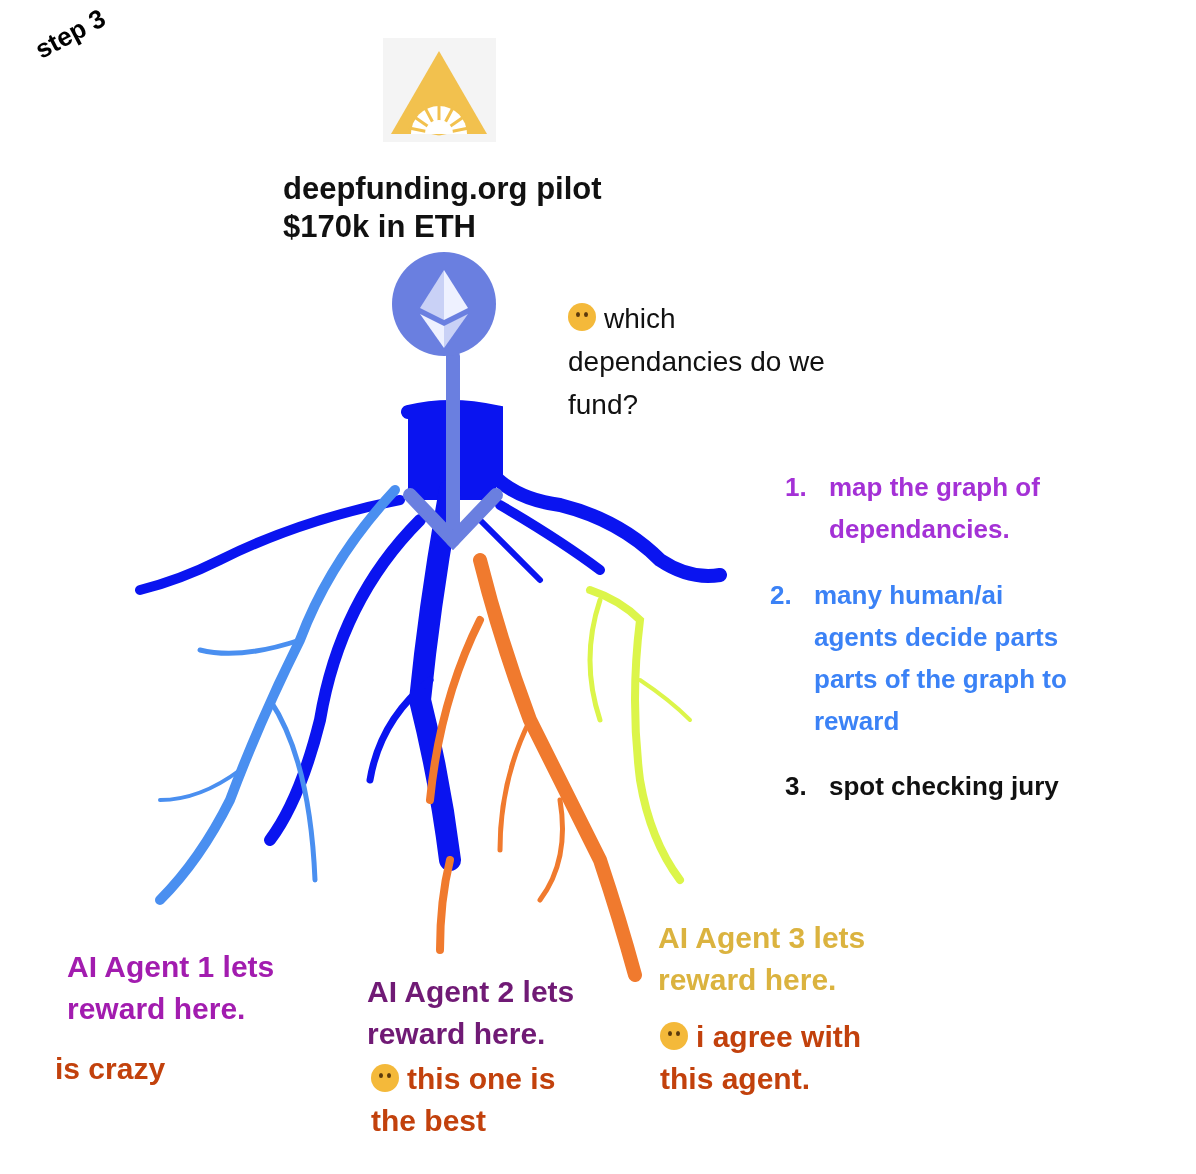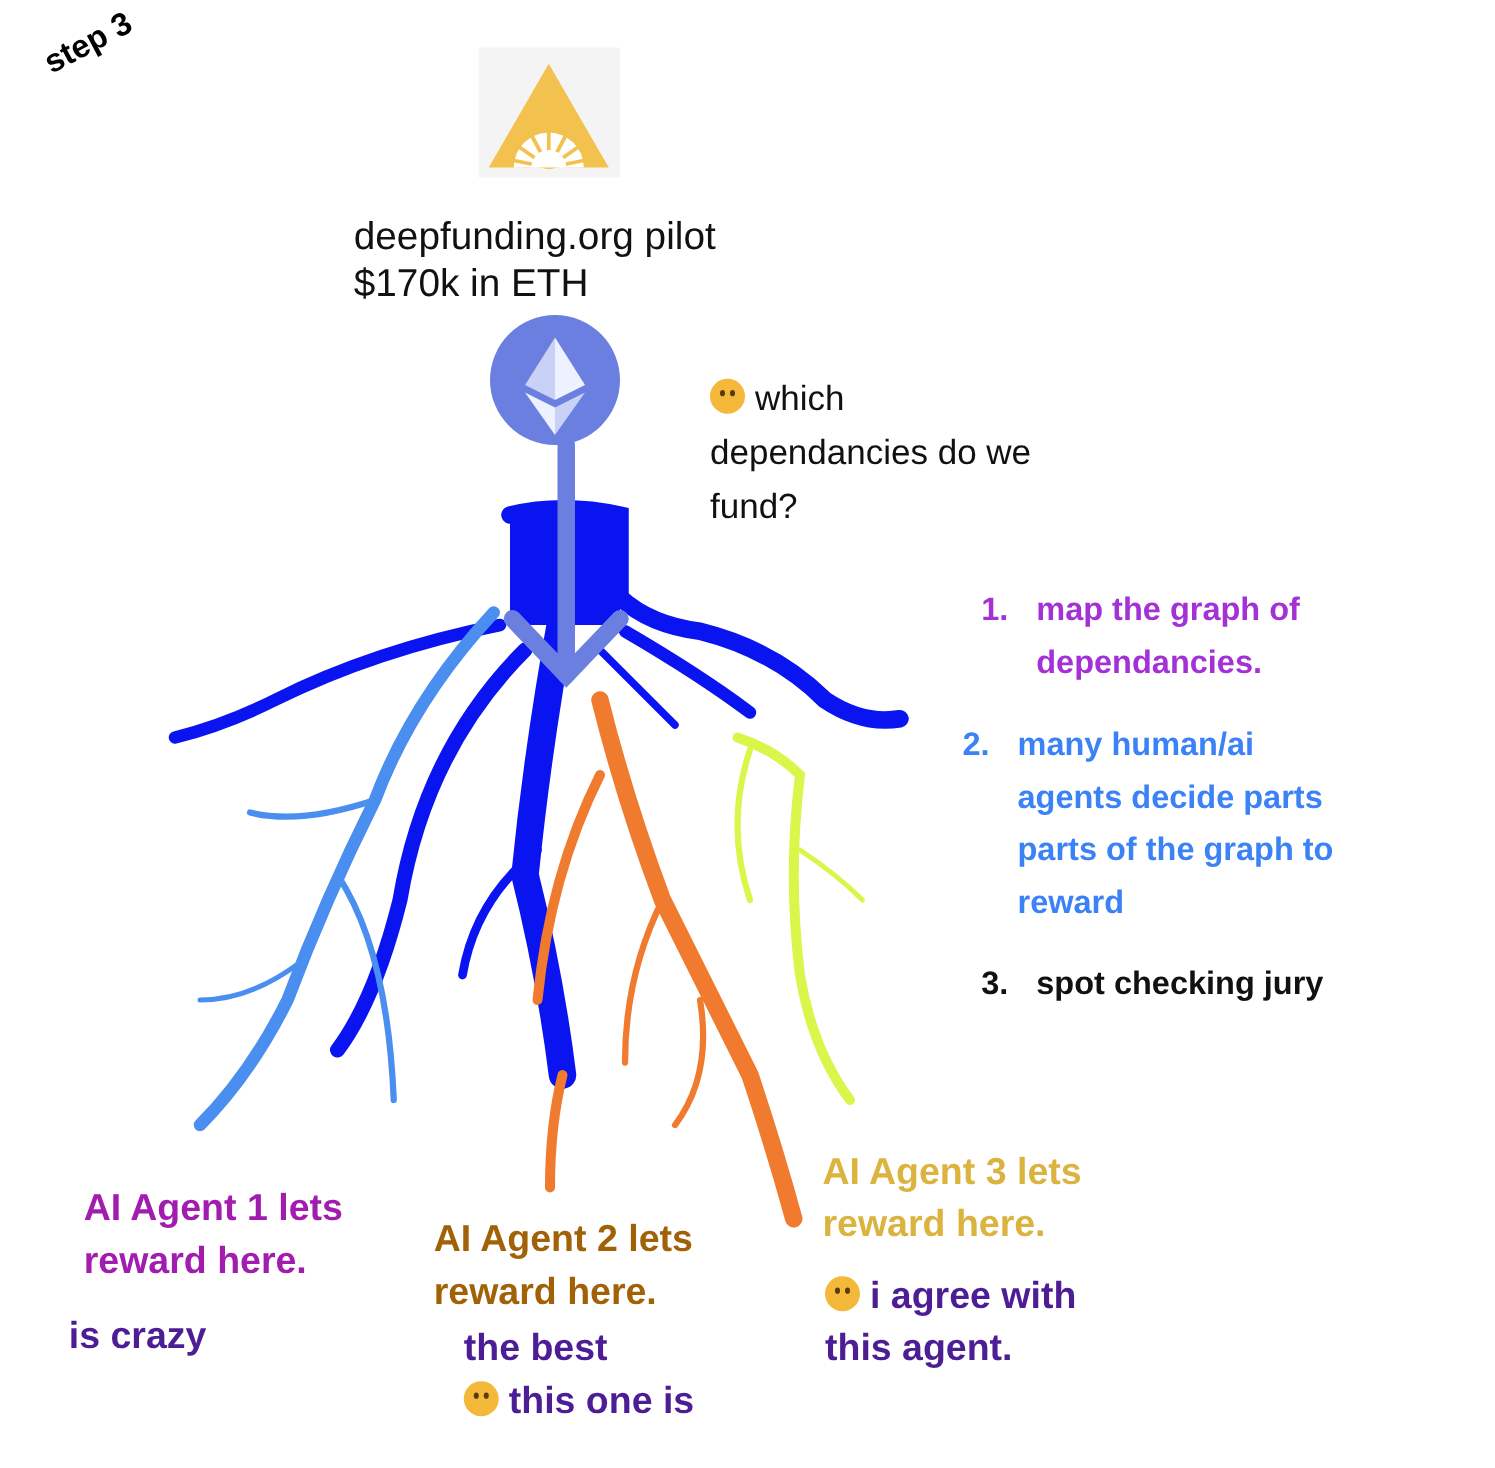--- a/index.html
+++ b/index.html
@@ -1,36 +1,36 @@
 <!DOCTYPE html>
 <html><head>
 <meta charset="utf-8">
 <style>
   html,body{margin:0;padding:0;background:#fff;}
   body{width:1196px;height:1174px;position:relative;overflow:hidden;font-family:"Liberation Sans",sans-serif;color:#000;}
   .abs{position:absolute;}
   .step{left:30px;top:38px;font-size:26px;font-weight:bold;transform:rotate(-28deg);transform-origin:left top;}
   .logo{left:383px;top:38px;width:113px;height:104px;background:#f4f4f4;}
-  .title{left:283px;top:170px;font-size:31px;line-height:38px;color:#111;}
+  .title{left:283px;top:170px;font-size:31px;line-height:38px;color:#111;font-weight:bold;}
   .eth{left:392px;top:252px;width:104px;height:104px;border-radius:50%;background:#6a7fe0;}
   .question{left:568px;top:297px;font-size:28px;line-height:43px;color:#111;width:360px;}
   .emoji{display:inline-block;width:28px;height:28px;border-radius:50%;background:#f4b93a;vertical-align:-3px;margin-right:8px;position:relative;}
   .emoji::before,.emoji::after{content:"";position:absolute;top:9px;width:4px;height:5px;border-radius:50%;background:#5b3a0c;}
   .emoji::before{left:8px}.emoji::after{right:8px}
   .steps{font-size:26px;font-weight:bold;line-height:42px;}
   .s1{left:785px;top:466px;color:#a431d6;}
   .s2{left:770px;top:574px;color:#3b82f6;}
   .s3{left:785px;top:765px;color:#111;}
   .num{display:inline-block;width:44px;}
   .ind{padding-left:44px;}
   .agent{font-size:30px;font-weight:bold;line-height:42px;}
   .a1{left:67px;top:946px;color:#a21caf;}
-  .a2{left:347px;top:971px;color:#a16207;}
+  .a2{left:367px;top:971px;color:#701a75;}
   .a3{left:658px;top:917px;color:#dbb33f;}
-  .comment{font-size:30px;font-weight:bold;line-height:42px;color:#4c1d95;}
+  .comment{font-size:30px;font-weight:bold;line-height:42px;color:#c2410c;}
   .c1{left:55px;top:1048px;}
   .c2{left:371px;top:1058px;}
   .c3{left:660px;top:1016px;}
   svg.roots{position:absolute;left:0;top:0;}
 </style>
 </head>
 <body>
 
 <div class="abs step">step 3</div>
 
@@ -131,19 +131,19 @@
 </div>
 <div class="abs agent a3">
   <div>AI Agent 3 lets</div>
   <div>reward here.</div>
 </div>
 
 <div class="abs comment c1">
   <div>is crazy</div>
 </div>
 <div class="abs comment c2">
+  <div><span class="emoji"></span><span>this one is</span></div>
   <div>the best</div>
-  <div><span class="emoji"></span><span>this one is</span></div>
 </div>
 <div class="abs comment c3">
   <div><span class="emoji"></span><span>i agree with</span></div>
   <div>this agent.</div>
 </div>
 
 </body></html>

